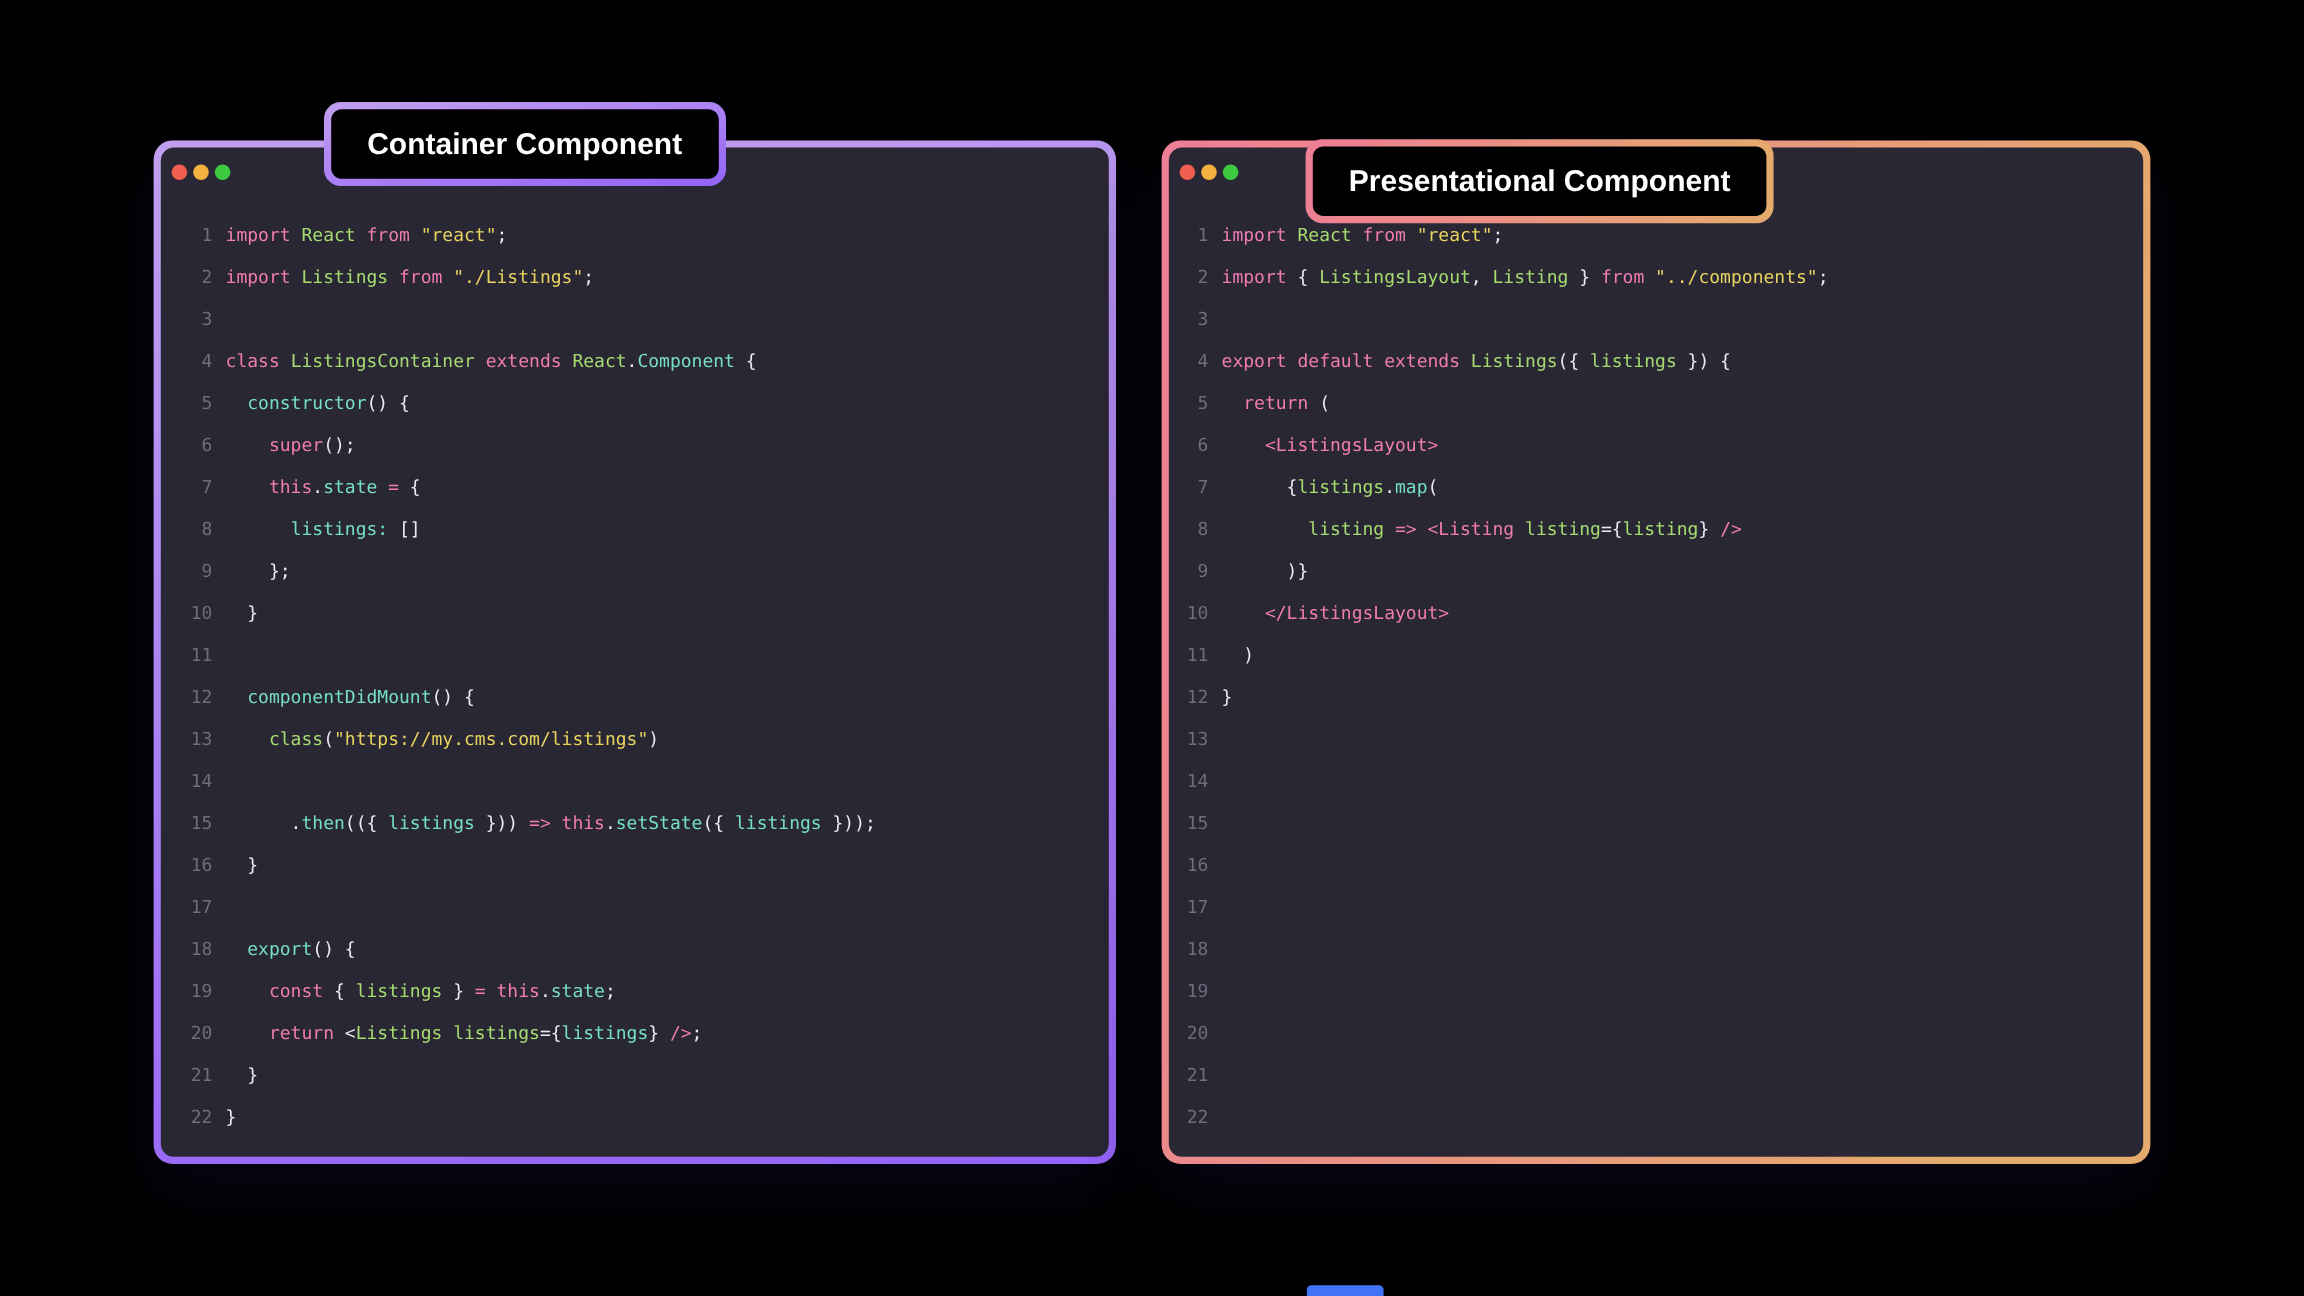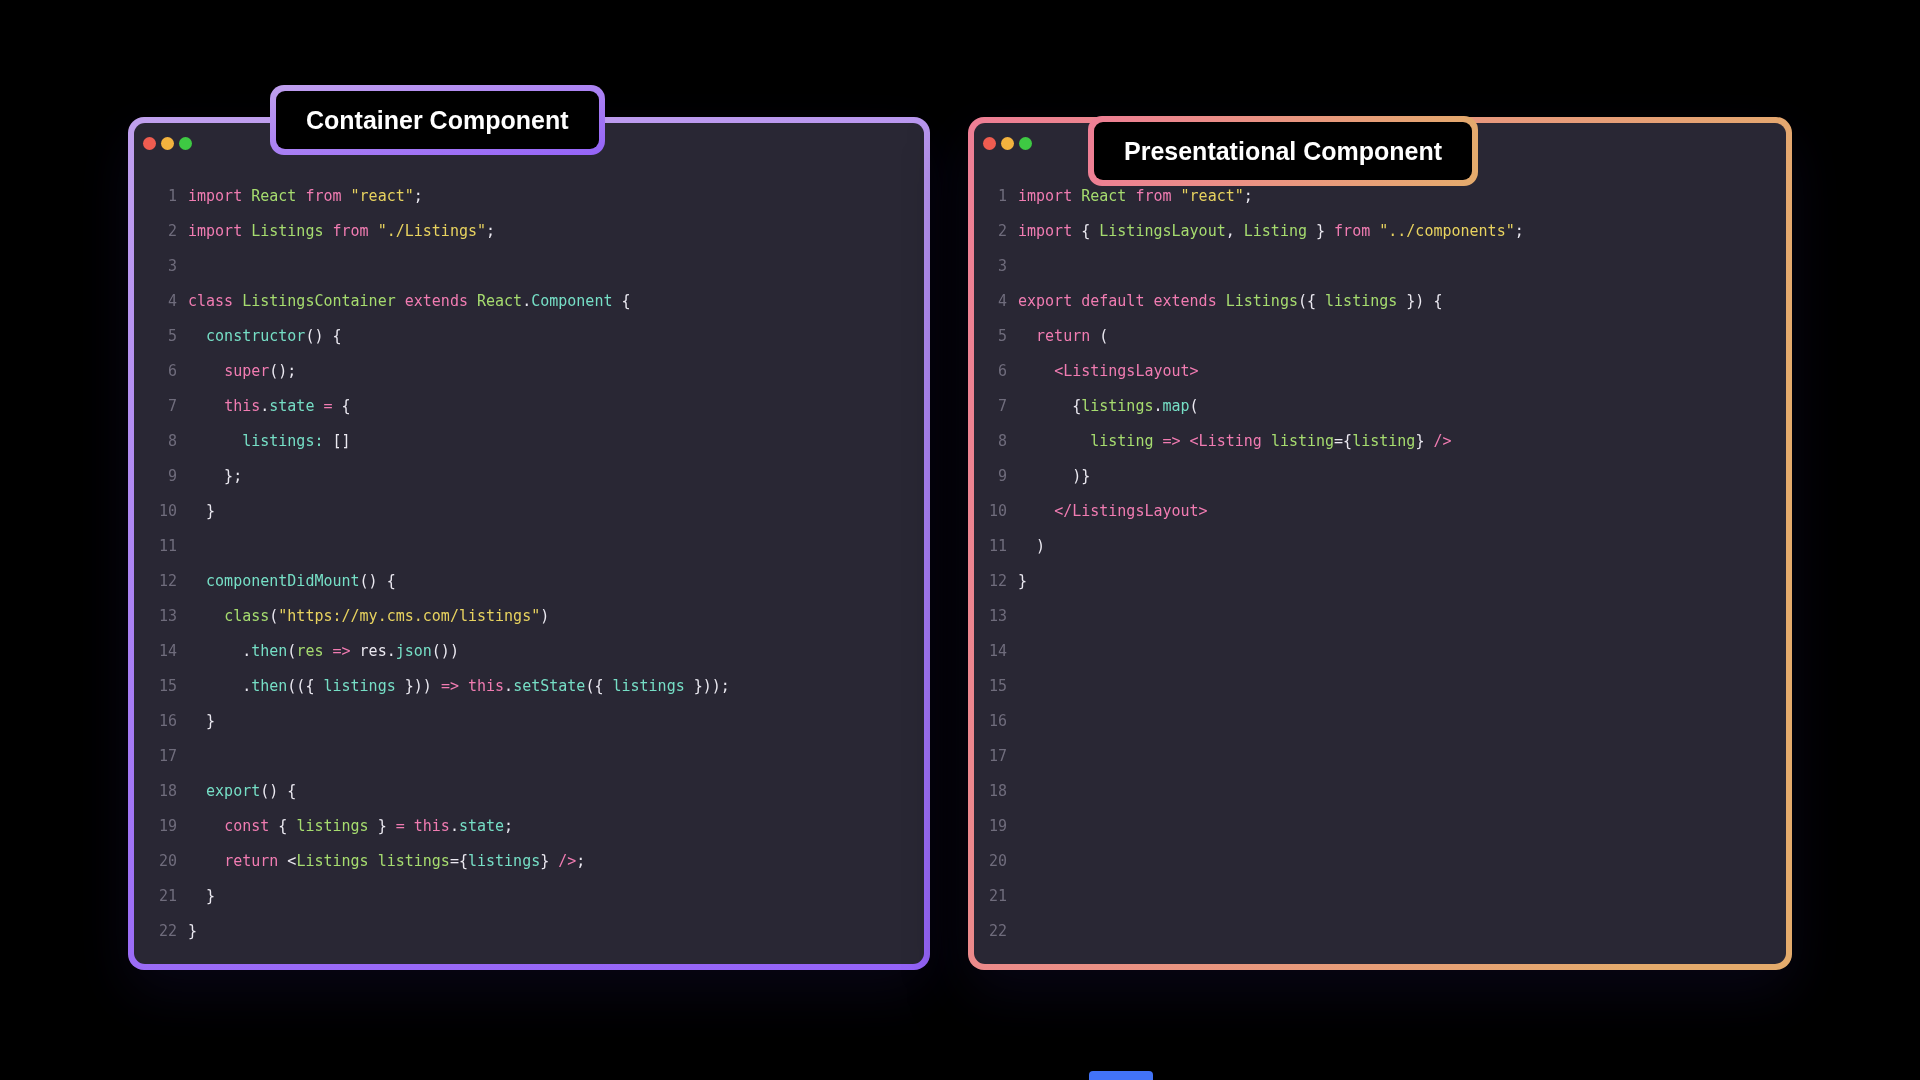--- a/index.html
+++ b/index.html
@@ -126,21 +126,21 @@
           <div class="code-line"><span class="ln">4</span><span class="code-text"><span class="t-k">class</span><span class="t-p"> </span><span class="t-g">ListingsContainer</span><span class="t-p"> </span><span class="t-k">extends</span><span class="t-p"> </span><span class="t-g">React</span><span class="t-p">.</span><span class="t-c">Component</span><span class="t-p"> {</span></span></div>
           <div class="code-line"><span class="ln">5</span><span class="code-text"><span class="t-p">  </span><span class="t-c">constructor</span><span class="t-p">() {</span></span></div>
           <div class="code-line"><span class="ln">6</span><span class="code-text"><span class="t-p">    </span><span class="t-k">super</span><span class="t-p">();</span></span></div>
           <div class="code-line"><span class="ln">7</span><span class="code-text"><span class="t-p">    </span><span class="t-k">this</span><span class="t-p">.</span><span class="t-c">state</span><span class="t-p"> </span><span class="t-k">=</span><span class="t-p"> {</span></span></div>
           <div class="code-line"><span class="ln">8</span><span class="code-text"><span class="t-p">      </span><span class="t-c">listings:</span><span class="t-p"> []</span></span></div>
           <div class="code-line"><span class="ln">9</span><span class="code-text"><span class="t-p">    };</span></span></div>
           <div class="code-line"><span class="ln">10</span><span class="code-text"><span class="t-p">  }</span></span></div>
           <div class="code-line"><span class="ln">11</span><span class="code-text"></span></div>
           <div class="code-line"><span class="ln">12</span><span class="code-text"><span class="t-p">  </span><span class="t-c">componentDidMount</span><span class="t-p">() {</span></span></div>
           <div class="code-line"><span class="ln">13</span><span class="code-text"><span class="t-p">    </span><span class="t-g">class</span><span class="t-p">(</span><span class="t-s">"https://my.cms.com/listings"</span><span class="t-p">)</span></span></div>
-          <div class="code-line"><span class="ln">14</span><span class="code-text"><span class="t-p">      .</span><span class="t-c">then</span><span class="t-p">(</span><span class="t-g">res</span><span class="t-p"> </span><span class="t-k">=&gt;</span><span class="t-p"> res.</span><span class="t-c">json</span><span class="t-p">())</span></span></div>
+          <div class="code-line"><span class="ln">14</span></div>
           <div class="code-line"><span class="ln">15</span><span class="code-text"><span class="t-p">      .</span><span class="t-c">then</span><span class="t-p">(({ </span><span class="t-c">listings</span><span class="t-p"> })) </span><span class="t-k">=&gt;</span><span class="t-p"> </span><span class="t-k">this</span><span class="t-p">.</span><span class="t-c">setState</span><span class="t-p">({ </span><span class="t-c">listings</span><span class="t-p"> }));</span></span></div>
           <div class="code-line"><span class="ln">16</span><span class="code-text"><span class="t-p">  }</span></span></div>
           <div class="code-line"><span class="ln">17</span><span class="code-text"></span></div>
           <div class="code-line"><span class="ln">18</span><span class="code-text"><span class="t-p">  </span><span class="t-c">export</span><span class="t-p">() {</span></span></div>
           <div class="code-line"><span class="ln">19</span><span class="code-text"><span class="t-p">    </span><span class="t-k">const</span><span class="t-p"> { </span><span class="t-g">listings</span><span class="t-p"> } </span><span class="t-k">=</span><span class="t-p"> </span><span class="t-k">this</span><span class="t-p">.</span><span class="t-c">state</span><span class="t-p">;</span></span></div>
           <div class="code-line"><span class="ln">20</span><span class="code-text"><span class="t-p">    </span><span class="t-k">return</span><span class="t-p"> &lt;</span><span class="t-g">Listings</span><span class="t-p"> </span><span class="t-g">listings</span><span class="t-p">={</span><span class="t-c">listings</span><span class="t-p">} </span><span class="t-k">/&gt;</span><span class="t-p">;</span></span></div>
           <div class="code-line"><span class="ln">21</span><span class="code-text"><span class="t-p">  }</span></span></div>
           <div class="code-line"><span class="ln">22</span><span class="code-text"><span class="t-p">}</span></span></div>
         </div>
     </div>

